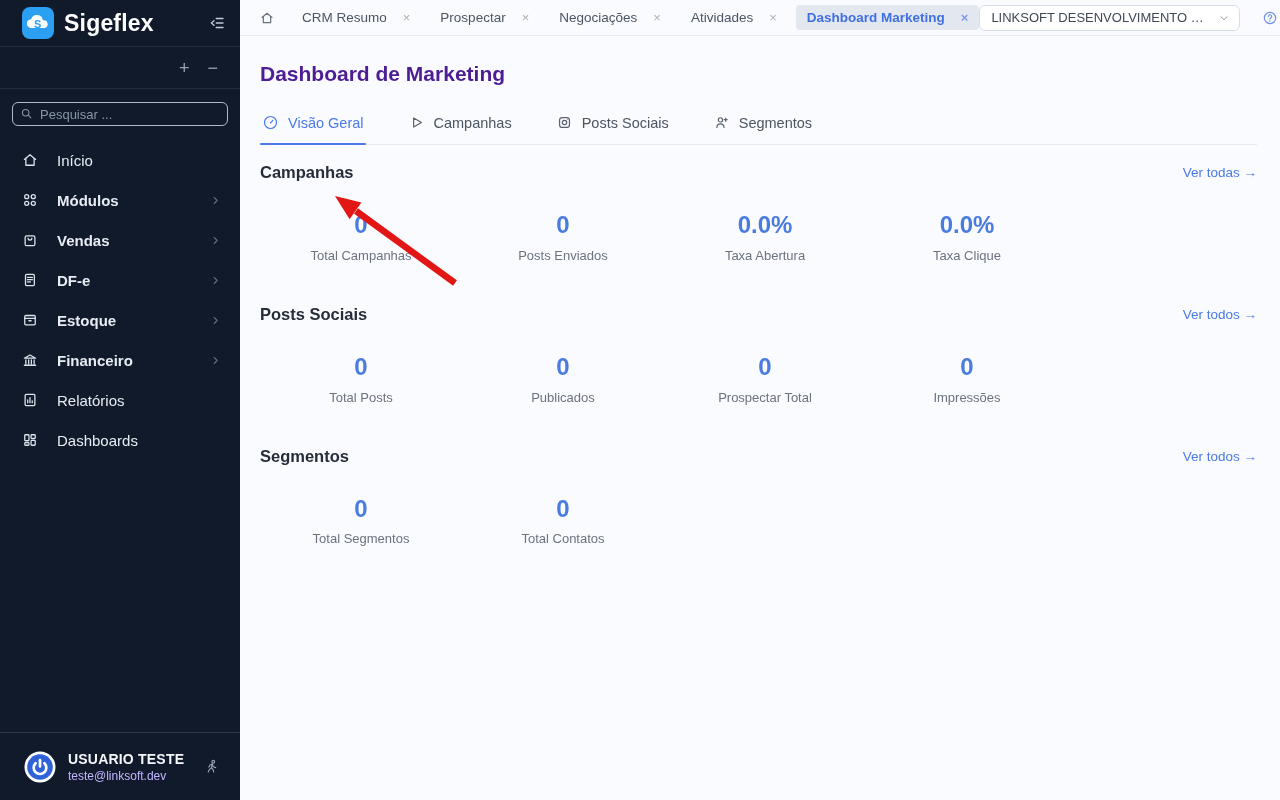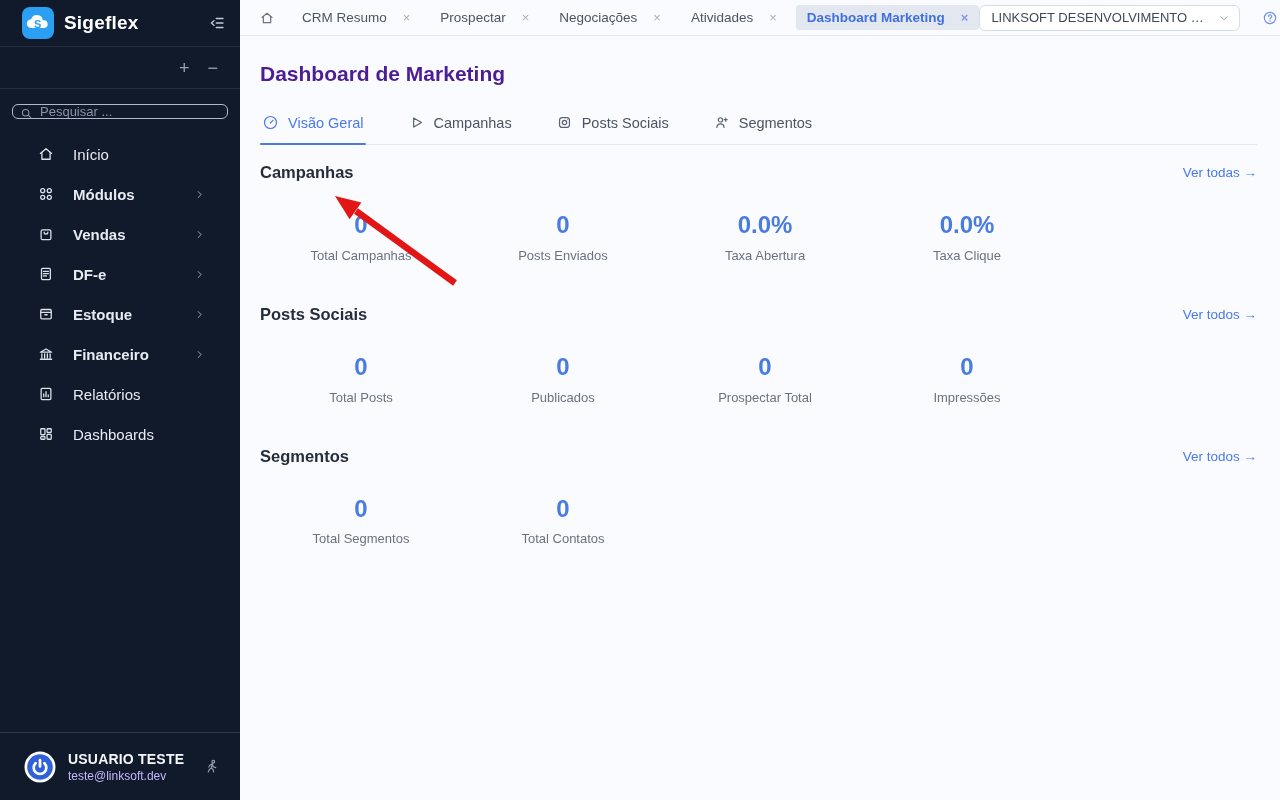--- a/index.html
+++ b/index.html
@@ -14,40 +14,40 @@
   
   .sidebar {
     position:absolute; left:0; top:0; width:240px; height:800px;
     background:#101a2b; color:#e7ebf2; display:flex; flex-direction:column;
   }
   .side-header {
     height:47px; flex:0 0 47px; display:flex; align-items:center;
     padding:0 14px 0 22px; border-bottom:1px solid rgba(255,255,255,.09);
   }
   .logo { width:32px; height:32px; }
-  .brand { font-size:19px; font-weight:800; color:#fff; margin-left:10px; letter-spacing:.2px; }
+  .brand { font-size:23px; font-weight:800; color:#fff; margin-left:10px; letter-spacing:.2px; }
   .collapse-btn { margin-left:auto; background:none; border:none; padding:0; color:#c3cad7; cursor:pointer; }
   .side-actions {
     height:42px; flex:0 0 42px; display:flex; align-items:center; justify-content:flex-end;
     gap:14px; padding:0 20px; border-bottom:1px solid rgba(255,255,255,.09);
   }
   .side-actions button {
     background:none; border:none; color:#99a3b5; font-size:18px; line-height:1;
     cursor:pointer; padding:0 2px; font-family:inherit;
   }
   .side-search { margin:13px 12px 4px; position:relative; }
   .side-search input {
-    width:100%; height:15px; background:transparent; border:1px solid rgba(205,214,230,.85);
+    width:100%; height:24px; background:transparent; border:1px solid rgba(205,214,230,.85);
     border-radius:6px; color:#cdd4e0; font-size:13px; padding:0 8px 0 27px;
     font-family:inherit; outline:none;
   }
   .side-search input::placeholder { color:#8a94a7; }
   .search-ic { position:absolute; left:8px; top:5px; color:#8a94a7; }
 
-  .nav { padding:10px 16px 0; flex:1 1 auto; overflow:hidden; }
+  .nav { padding:10px 0 0; flex:1 1 auto; overflow:hidden; }
   .nav-item {
     height:40px; display:flex; align-items:center; padding:0 18px 0 21px;
     cursor:pointer; font-size:15px; color:#e7ebf2;
   }
   .nav-icon { width:19px; height:19px; margin-right:17px; color:#dde3ec; flex:0 0 19px; }
   .nav-item.bold .nav-label { font-weight:700; }
   .nav-chevron { margin-left:auto; color:#a7b0c0; }
 
   .side-user {
     flex:0 0 68px; border-top:1px solid rgba(255,255,255,.13);

